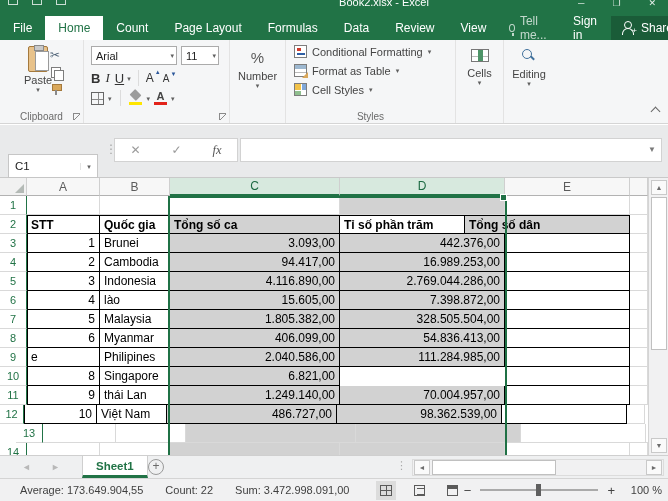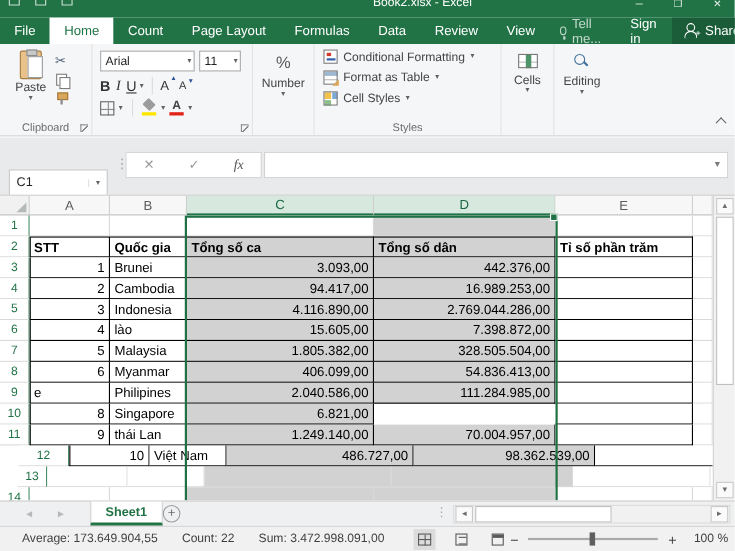--- a/index.html
+++ b/index.html
@@ -41,21 +41,21 @@
   .rgroup { position:relative; height:100%; border-right:1px solid #e3e3e3; flex:none; }
   .rgroup-label { position:absolute; bottom:1px; left:0; right:0; text-align:center;
                   font-size:10px; color:#6b6b6b; }
   .launcher { position:absolute; bottom:3px; right:3px; width:7px; height:7px;
               border-top:1px solid #8a8a8a; border-left:1px solid #8a8a8a;
               background:linear-gradient(135deg, transparent 44%, #8a8a8a 44%, #8a8a8a 58%, transparent 58%); }
   .dd { font-size:7px; color:#606060; line-height:7px; }
 
   
   .g-clipboard { width:84px; }
-  .paste-btn { position:absolute; left:8px; top:6px; width:40px; height:64px; text-align:center;
+  .paste-btn { position:absolute; left:18px; top:6px; width:40px; height:64px; text-align:center;
                font-size:11px; color:#444; }
   .clipicon { margin:0 auto 2px; width:20px; height:26px; background:#e8c28a; border:1px solid #a4793d;
               border-radius:2px; position:relative; }
   .clipicon:before { content:""; position:absolute; left:5px; top:-2px; width:8px; height:4px;
                      background:#c9c9c9; border:1px solid #8a8a8a; }
   .clipicon:after { content:""; position:absolute; left:6px; top:4px; width:12px; height:18px;
                     background:#fff; border:1px solid #9a9a9a; }
   .clip-side { position:absolute; left:50px; top:8px; width:28px; display:flex;
                flex-direction:column; gap:5px; align-items:flex-start; }
   .cuticon { font-size:12px; color:#4a5e73; }
@@ -400,22 +400,22 @@
         <div class="cell activecell" style="width: 170px;"></div>
         <div class="cell sel" style="width: 165px;"></div>
         <div class="cell " style="width: 125px;"></div>
         <div class="cell " style="width: 18px;"></div>
       </div>
       <div class="grow">
         <div class="cell rowhdr" style="width: 27px;">2</div>
         <div class="cell tbl tbl-left tbl-top bold" style="width: 73px;">STT</div>
         <div class="cell tbl tbl-top bold" style="width: 70px;">Quốc gia</div>
         <div class="cell tbl tbl-top bold sel" style="width: 170px;">Tổng số ca</div>
+        <div class="cell tbl tbl-top bold" style="width: 125px;">Tỉ số phần trăm</div>
         <div class="cell tbl tbl-top bold sel" style="width: 165px;">Tổng số dân</div>
-        <div class="cell tbl tbl-top bold" style="width: 125px;">Tỉ số phần trăm</div>
         <div class="cell " style="width: 18px;"></div>
       </div>
       <div class="grow">
         <div class="cell rowhdr" style="width: 27px;">3</div>
         <div class="cell tbl tbl-left num" style="width: 73px;">1</div>
         <div class="cell tbl" style="width: 70px;">Brunei</div>
         <div class="cell tbl num sel" style="width: 170px;">3.093,00</div>
         <div class="cell tbl num sel" style="width: 165px;">442.376,00</div>
         <div class="cell tbl" style="width: 125px;"></div>
         <div class="cell " style="width: 18px;"></div>
@@ -486,21 +486,21 @@
       <div class="grow">
         <div class="cell rowhdr" style="width: 27px;">11</div>
         <div class="cell tbl tbl-left num" style="width: 73px;">9</div>
         <div class="cell tbl" style="width: 70px;">thái Lan</div>
         <div class="cell tbl num sel" style="width: 170px;">1.249.140,00</div>
         <div class="cell tbl num sel" style="width: 165px;">70.004.957,00</div>
         <div class="cell tbl" style="width: 125px;"></div>
         <div class="cell " style="width: 18px;"></div>
       </div>
       <div class="grow">
-        <div class="cell rowhdr" style="width: 46px; margin-left: 17px;">12</div>
+        <div class="cell rowhdr" style="width: 24px;">12</div>
         <div class="cell tbl tbl-left num" style="width: 73px;">10</div>
         <div class="cell tbl" style="width: 70px;">Việt Nam</div>
         <div class="cell tbl num sel" style="width: 170px;">486.727,00</div>
         <div class="cell tbl num sel" style="width: 165px;">98.362.539,00</div>
         <div class="cell tbl" style="width: 125px;"></div>
         <div class="cell " style="width: 18px;"></div>
       </div>
       <div class="grow">
         <div class="cell rowhdr" style="width: 27px; margin-left: 16px;">13</div>
         <div class="cell " style="width: 73px;"></div>

